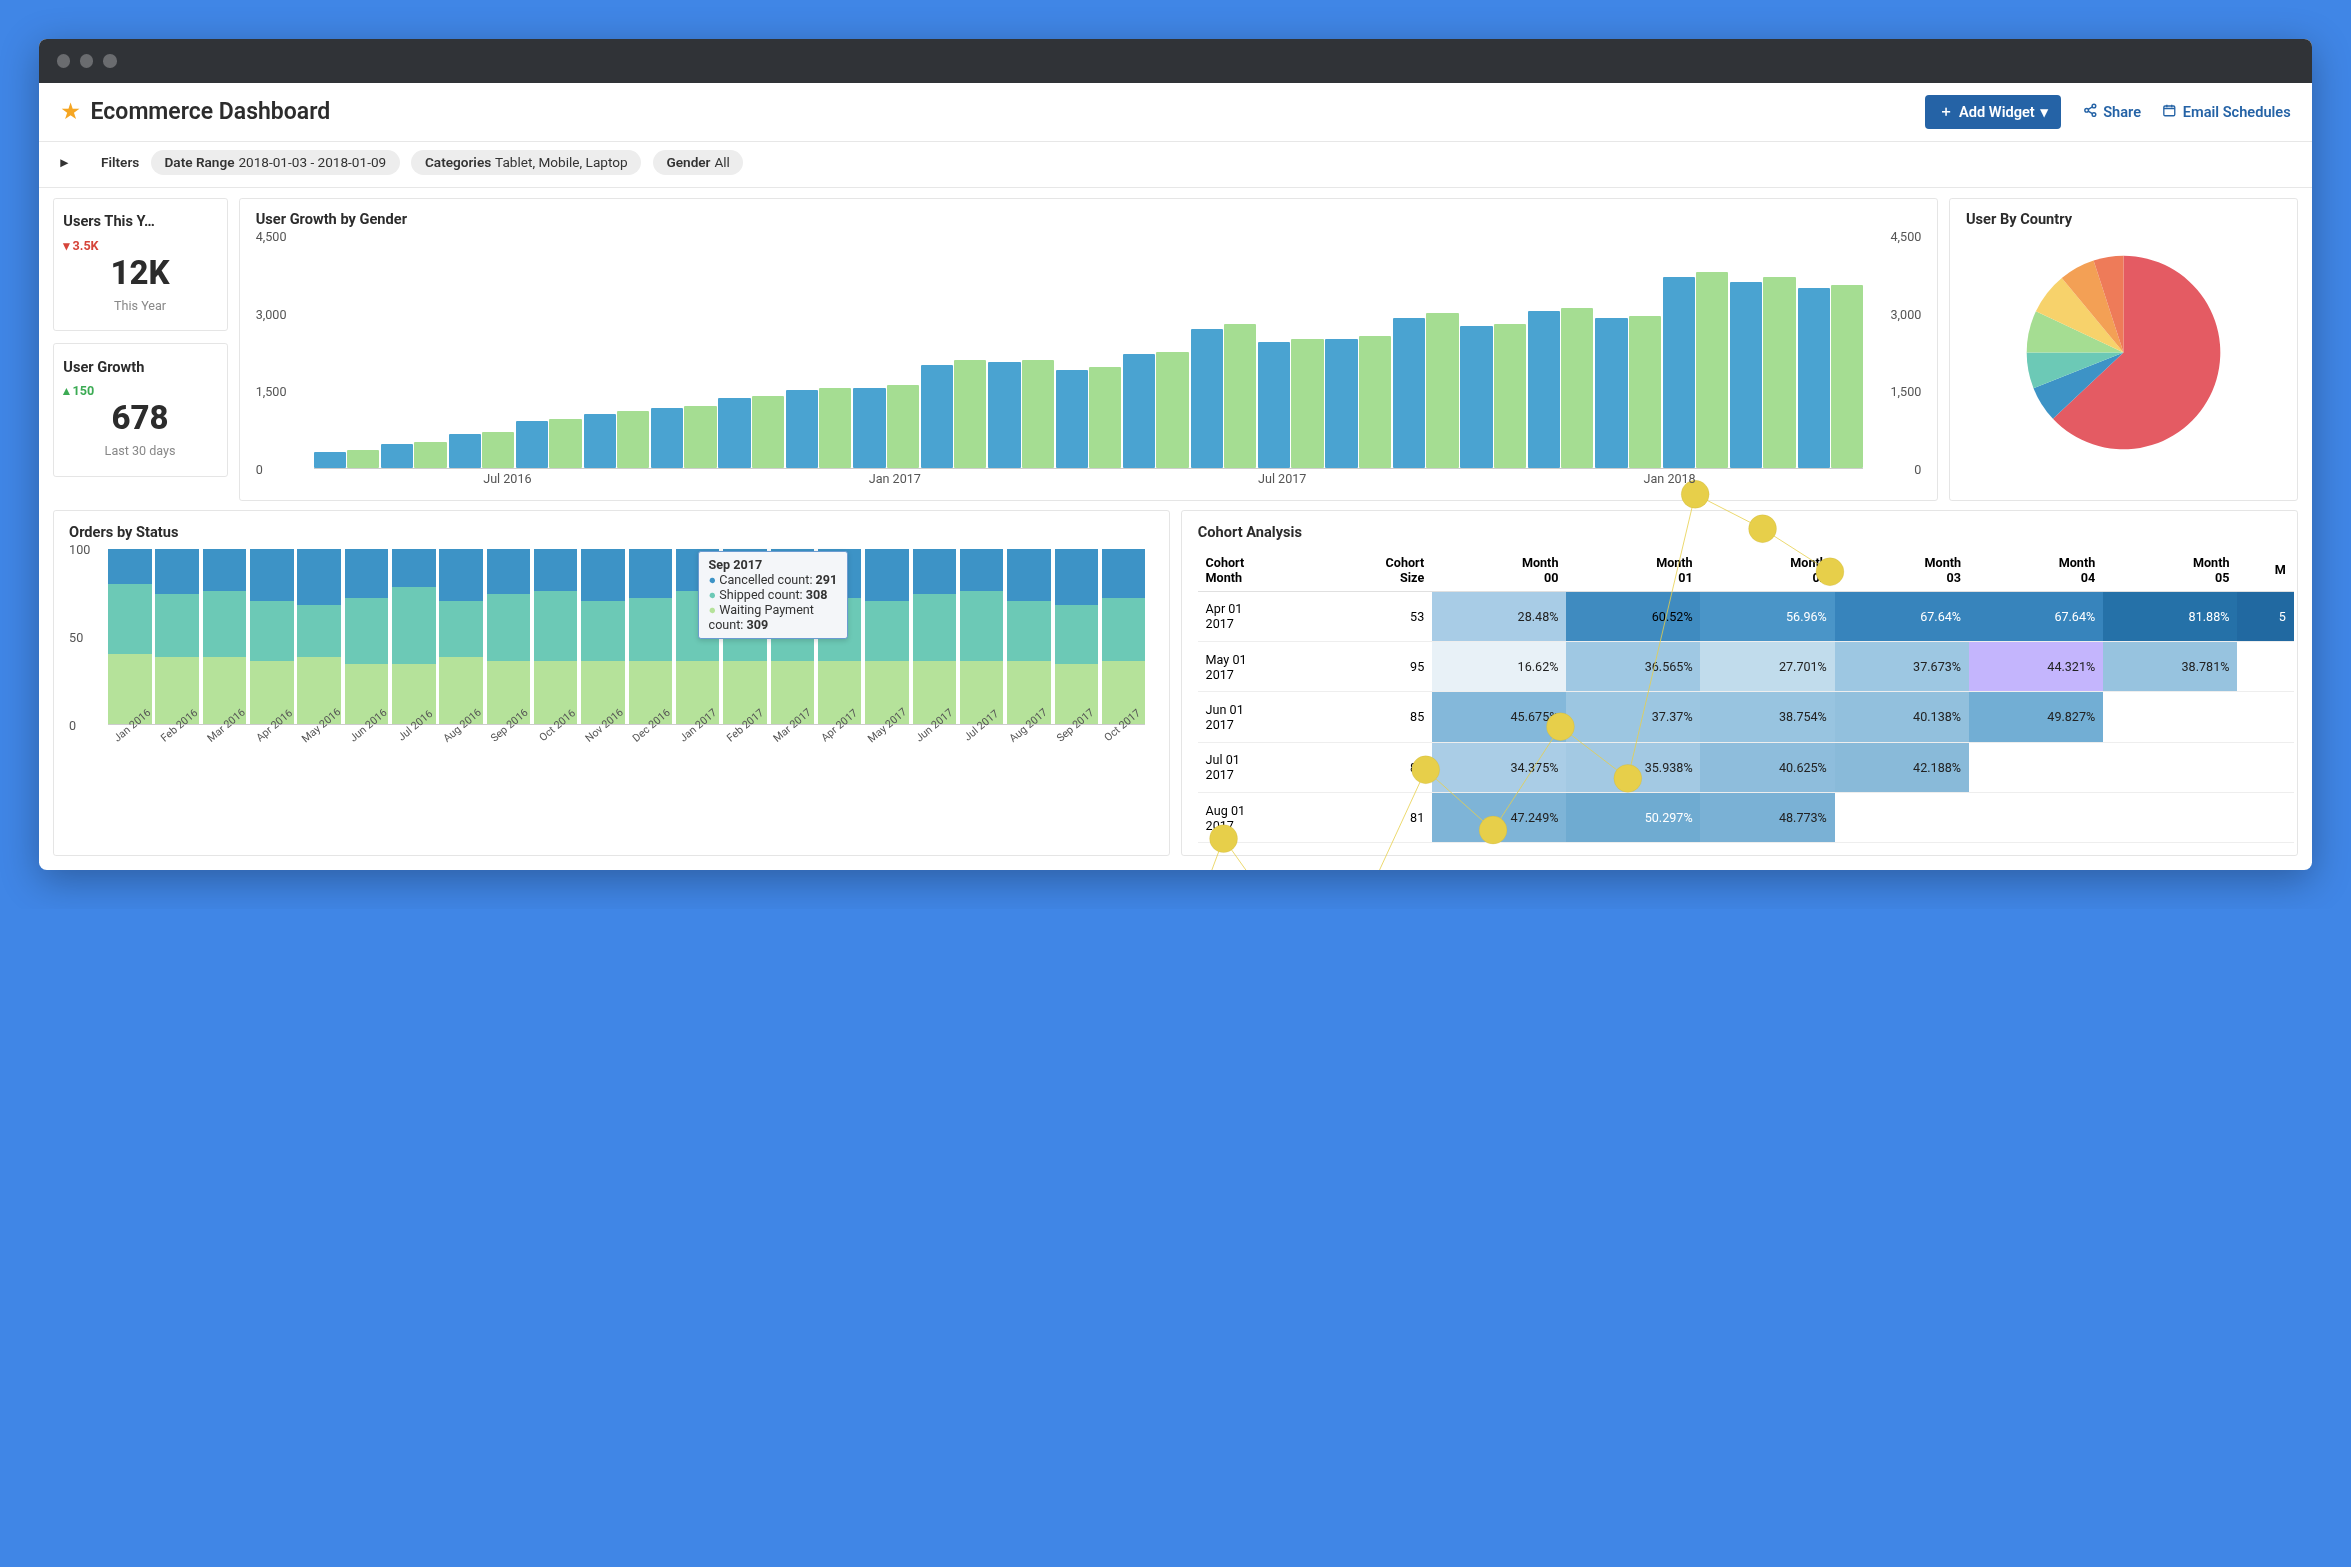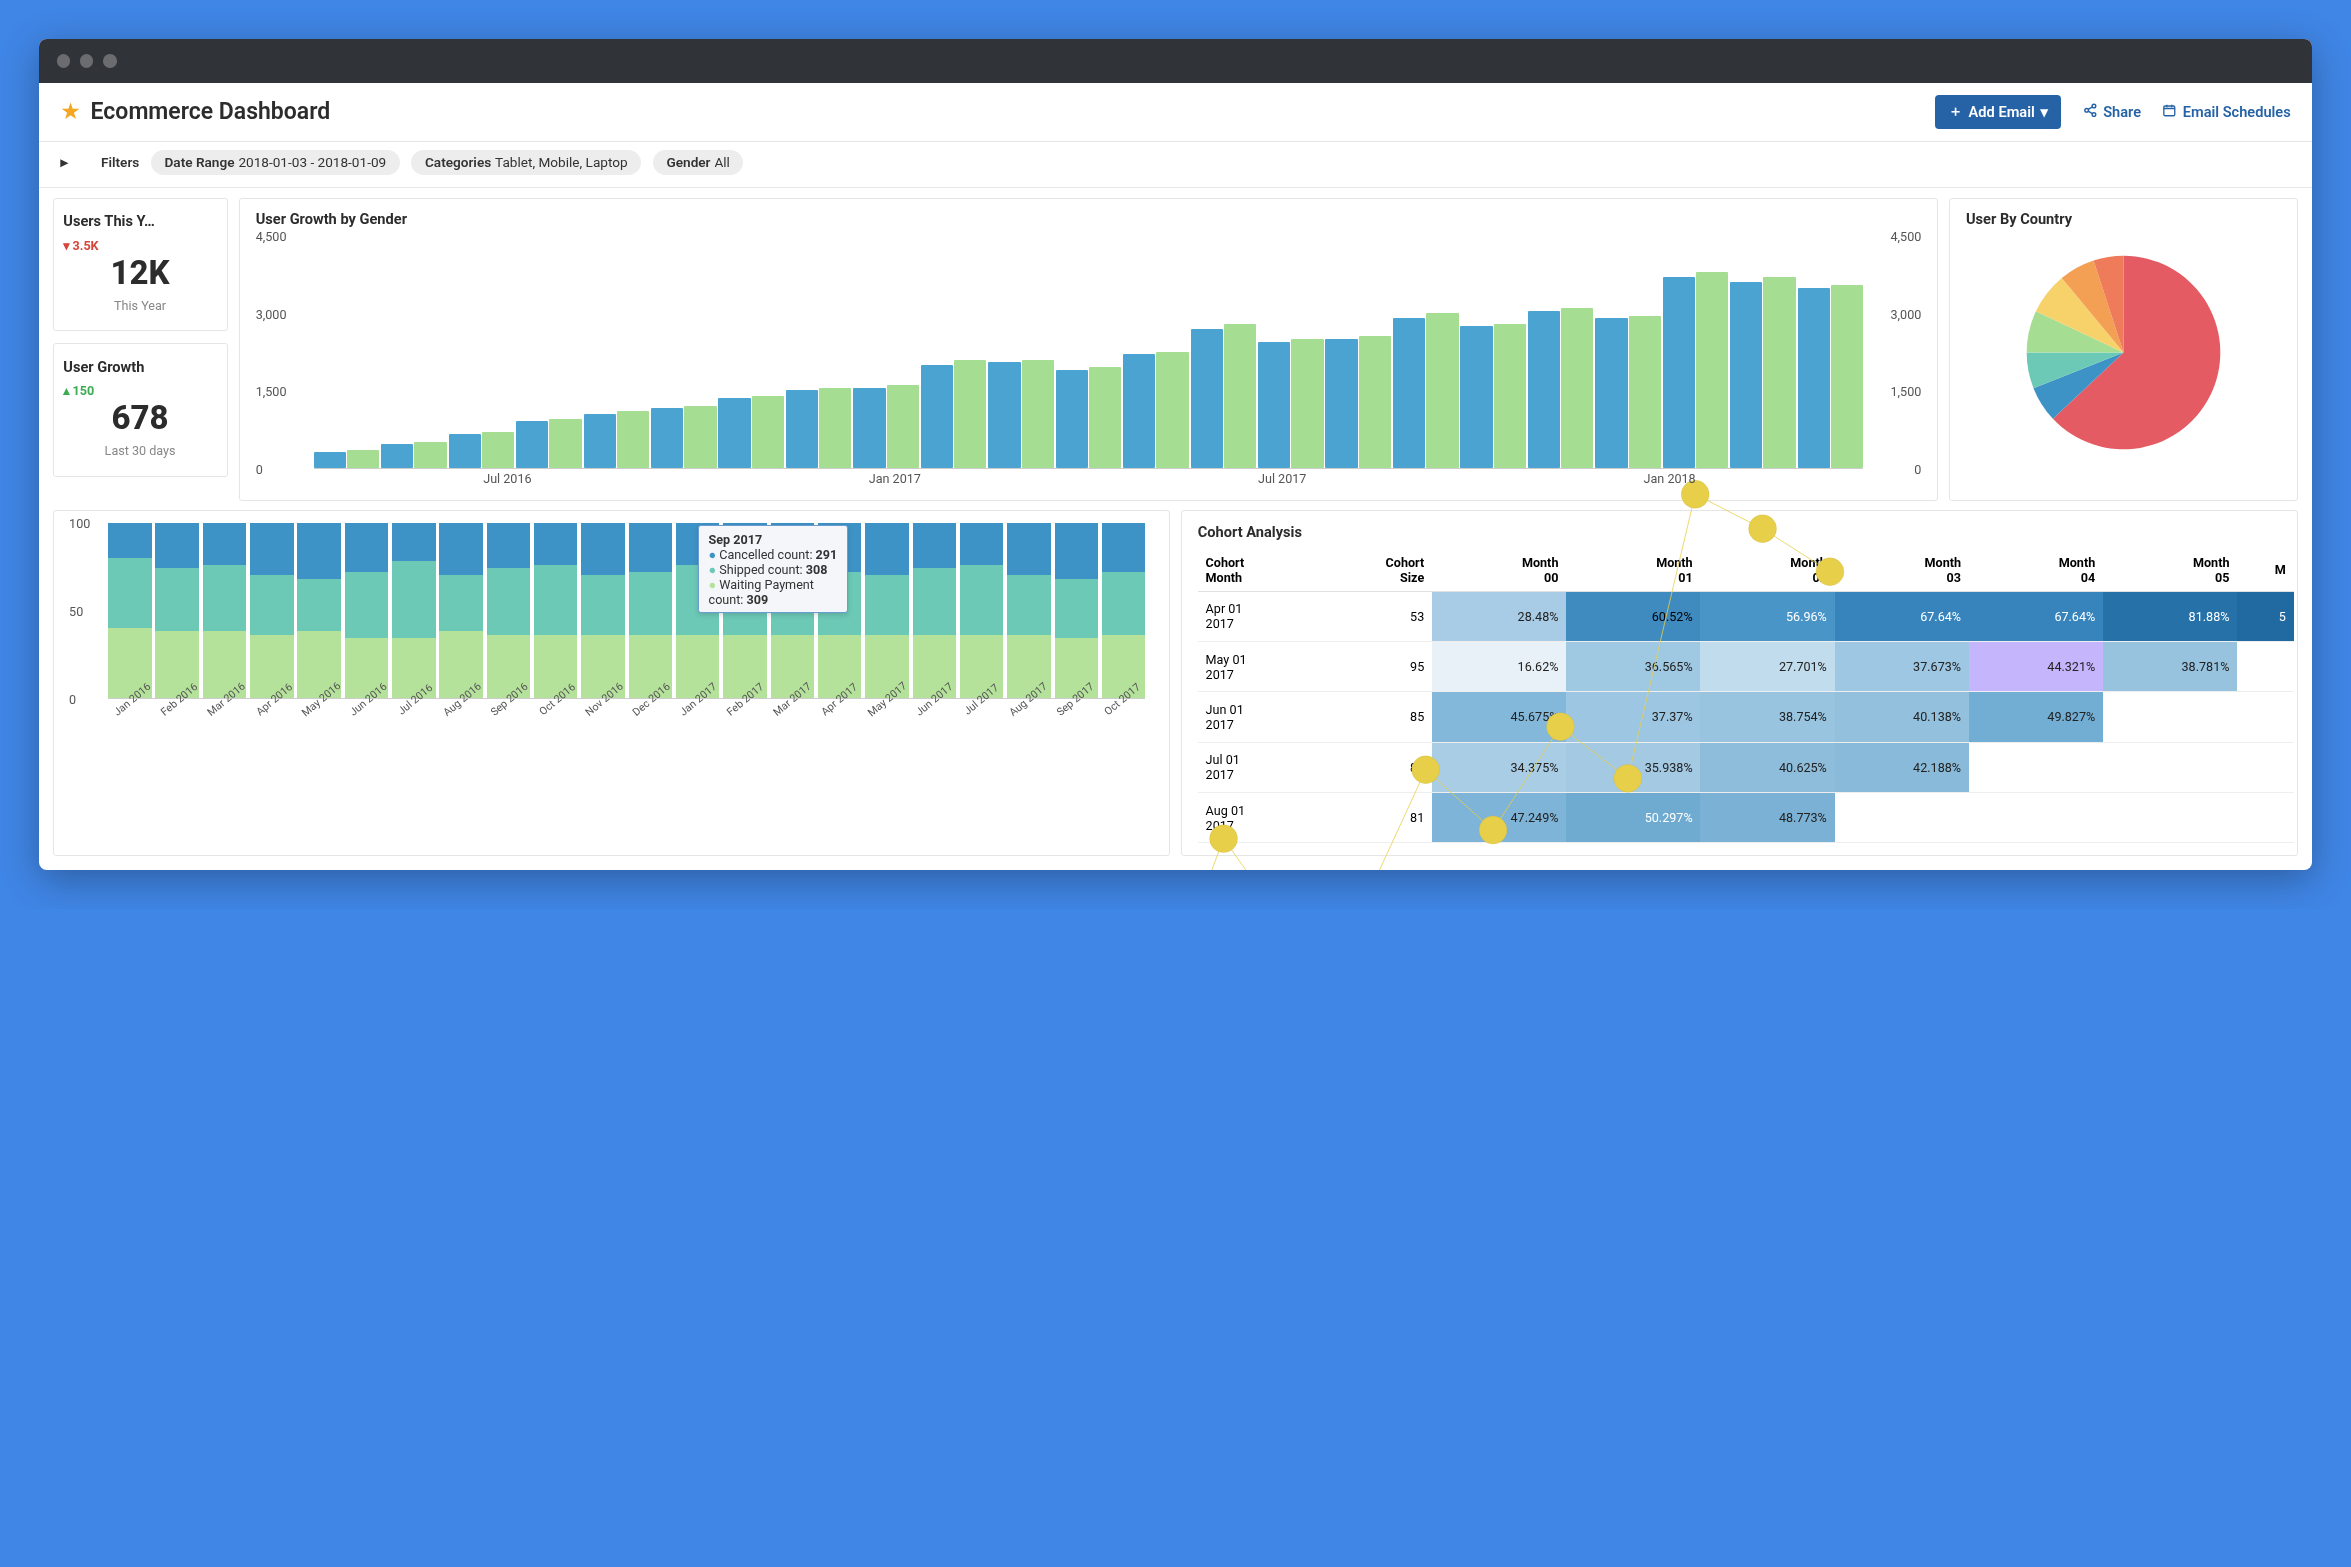--- a/index.html
+++ b/index.html
@@ -74,21 +74,21 @@
     <span class="dot"></span>
     <span class="dot"></span>
   </div>
 
   <div class="topbar">
     <span class="star">★</span>
     <span class="title">Ecommerce Dashboard</span>
     <span class="spacer"></span>
     <button class="btn-primary">
       <span>＋</span>
-      <span>Add Email</span>
+      <span>Add Widget</span>
       <span>▾</span>
     </button>
     <button class="btn-link">
       <span>
         <svg width="14.6" height="14.6" viewBox="0 0 24 24" fill="none" stroke="#2563a6" stroke-width="2.4">
             <circle cx="18" cy="5" r="3"></circle>
             <circle cx="6" cy="12" r="3"></circle>
             <circle cx="18" cy="19" r="3"></circle>
             <path d="M8.6 10.5l6.8-4M8.6 13.5l6.8 4"></path>
           </svg>
@@ -299,20 +299,21 @@
             <path d="M0 0 L-63.74239897486902 -77.05132427757889 A100 100 0 0 1 -30.901699437494756 -95.10565162951535 Z" fill="#f3a055"></path>
             <path d="M0 0 L-30.901699437494756 -95.10565162951535 A100 100 0 0 1 -1.8369701987210297e-14 -100 Z" fill="#ee7b59"></path>
           </svg>
       </div>
     </div>
   </div>
 
   <div class="row2">
 
     <div class="card">
+      <div class="card-title">Orders by Status</div>
       <div class="orders-area">
         <div class="orders-y" id="orders-y">
             <div class="y-tick" style="top: 100%;">0</div>
             <div class="y-tick" style="top: 50%;">50</div>
             <div class="y-tick" style="top: 0%;">100</div>
           </div>
         <div class="orders-plot" id="orders-plot">
             <div class="stack-bar">
               <div class="seg1" style="height: 20%;"></div>
               <div class="seg2" style="height: 40%;"></div>

